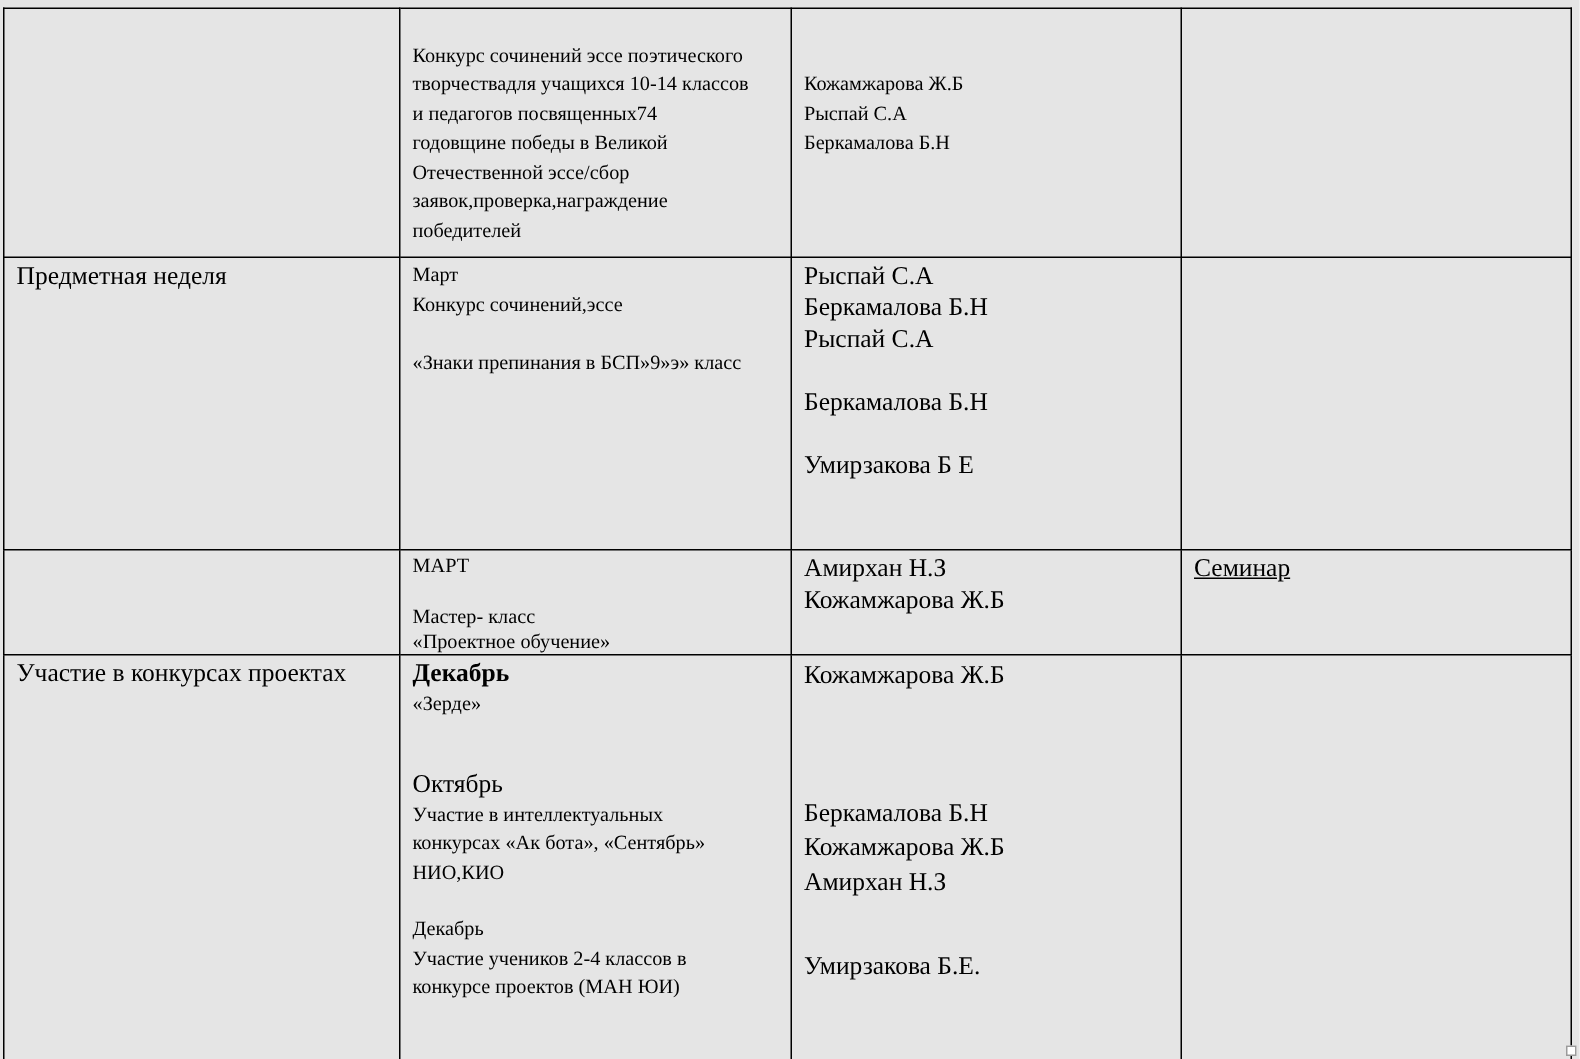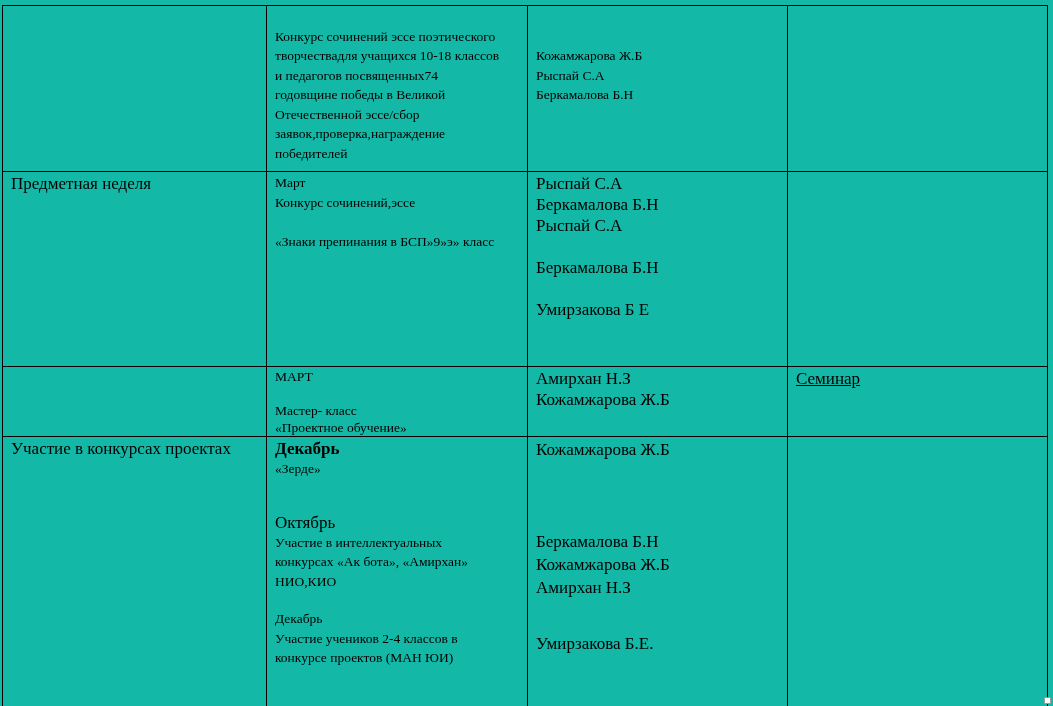--- a/index.html
+++ b/index.html
@@ -4,21 +4,21 @@
 <style>
   html,body{margin:0;padding:0;}
   body{
     width:1053px;height:706px;
     background:#ffffff;
     font-family:"Liberation Serif","DejaVu Serif",serif;
     color:#000;
     position:relative;
     overflow:hidden;
   }
-  .page{position:absolute;inset:0;background:#14b8a6;}
+  .page{position:absolute;inset:0;background:#e5e5e5;}
   table.doc-table{
     position:absolute;left:2px;top:5px;
     border-collapse:collapse;table-layout:fixed;
     width:1045px;
   }
   table.doc-table td{
     border:1px solid #000;
     vertical-align:top;
     padding:1px 6px 0 8px;
     overflow:hidden;
@@ -58,21 +58,21 @@
         <col style="width: 261px;">
         <col style="width: 260px;">
         <col style="width: 260px;">
       </colgroup>
     <tbody id="table-body">
         <tr style="height: 166px;">
           <td></td>
           <td>
             <div class="cell-line ln-sp-sm"></div>
             <div class="cell-line ln-sm">Конкурс сочинений эссе поэтического</div>
-            <div class="cell-line ln-sm">творчествадля учащихся 10-18 классов</div>
+            <div class="cell-line ln-sm">творчествадля учащихся 10-14 классов</div>
             <div class="cell-line ln-sm">и педагогов посвященных74</div>
             <div class="cell-line ln-sm">годовщине победы в Великой</div>
             <div class="cell-line ln-sm">Отечественной эссе/сбор</div>
             <div class="cell-line ln-sm">заявок,проверка,награждение</div>
             <div class="cell-line ln-sm">победителей</div>
           </td>
           <td>
             <div class="cell-line ln-sp-sm"></div>
             <div class="cell-line ln-sp-sm"></div>
             <div class="cell-line ln-sm">Кожамжарова Ж.Б</div>
@@ -121,21 +121,21 @@
         <tr style="height: 260px;">
           <td>
             <div class="cell-line ln-lg">Участие в конкурсах проектах</div>
           </td>
           <td>
             <div class="cell-line ln-lgb">Декабрь</div>
             <div class="cell-line ln-sm">«Зерде»</div>
             <div class="cell-line ln-gap33"></div>
             <div class="cell-line ln-lg">Октябрь</div>
             <div class="cell-line ln-sm">Участие в интеллектуальных</div>
-            <div class="cell-line ln-sm">конкурсах «Ак бота», «Амирхан»</div>
+            <div class="cell-line ln-sm">конкурсах «Ак бота», «Сентябрь»</div>
             <div class="cell-line ln-sm">НИО,КИО</div>
             <div class="cell-line ln-gap18"></div>
             <div class="cell-line ln-sm">Декабрь</div>
             <div class="cell-line ln-sm">Участие учеников 2-4 классов в</div>
             <div class="cell-line ln-sm">конкурсе проектов (МАН ЮИ)</div>
             <div class="cell-line ln-gap12"></div>
             <div class="cell-line ln-capb">ЯНВАРЬ</div>
           </td>
           <td>
             <div class="cell-line ln-lg23">Кожамжарова Ж.Б</div>

